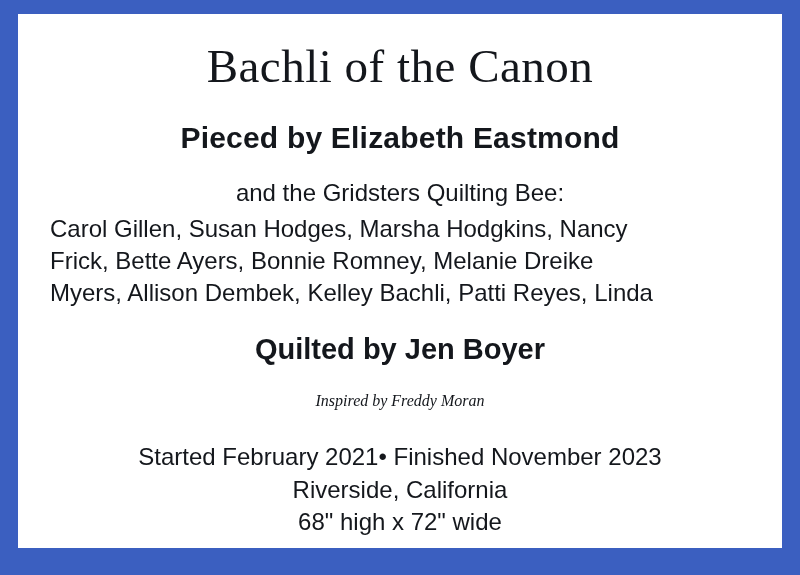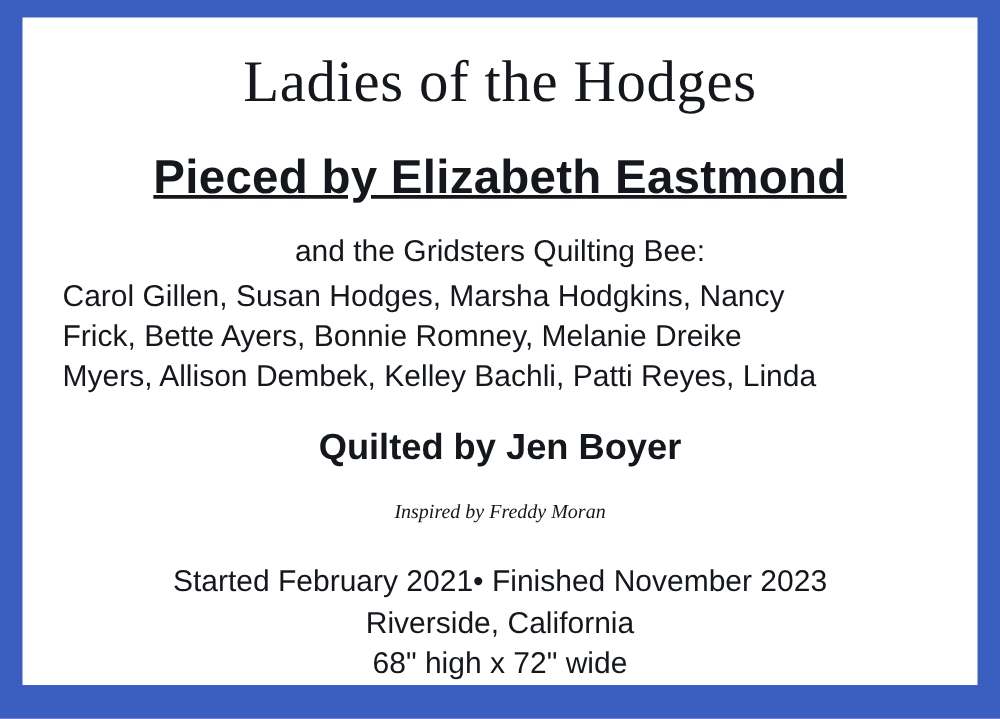--- a/index.html
+++ b/index.html
@@ -30,26 +30,25 @@
     font-family: "Liberation Serif", serif;
     font-size: 47px;
     letter-spacing: 0.5px;
     margin-top: 28px;
     line-height: 1.05;
     font-weight: 400;
     text-align: center;
     white-space: nowrap;
   }
   .pieced-by {
-    font-size: 38px;
+    font-size: 30px;
     font-weight: bold;
     margin-top: 30px;
     text-align: center;
     letter-spacing: 0.2px;
-    text-decoration: underline;
   }
   .bee-intro {
     font-size: 24px;
     margin-top: 24px;
     text-align: center;
   }
   .members {
     font-size: 24px;
     margin-top: 6px;
     text-align: left;
@@ -76,21 +75,21 @@
     line-height: 1.32;
   }
   .dates div {
     margin-top: 1px;
   }
 </style>
 </head>
 <body>
 
 <div class="label-card">
-  <div class="title">Ladies of the Hodges</div>
+  <div class="title">Bachli of the Canon</div>
   <div class="pieced-by">Pieced by Elizabeth Eastmond</div>
   <div class="bee-intro">and the Gridsters Quilting Bee:</div>
   <div class="members">
     <div>Carol Gillen, Susan Hodges, Marsha Hodgkins, Nancy</div>
     <div>Frick, Bette Ayers, Bonnie Romney, Melanie Dreike</div>
     <div>Myers, Allison Dembek, Kelley Bachli, Patti Reyes, Linda</div>
   </div>
   <div class="quilted-by">Quilted by Jen Boyer</div>
   <div class="inspired">Inspired by Freddy Moran</div>
   <div class="dates">

